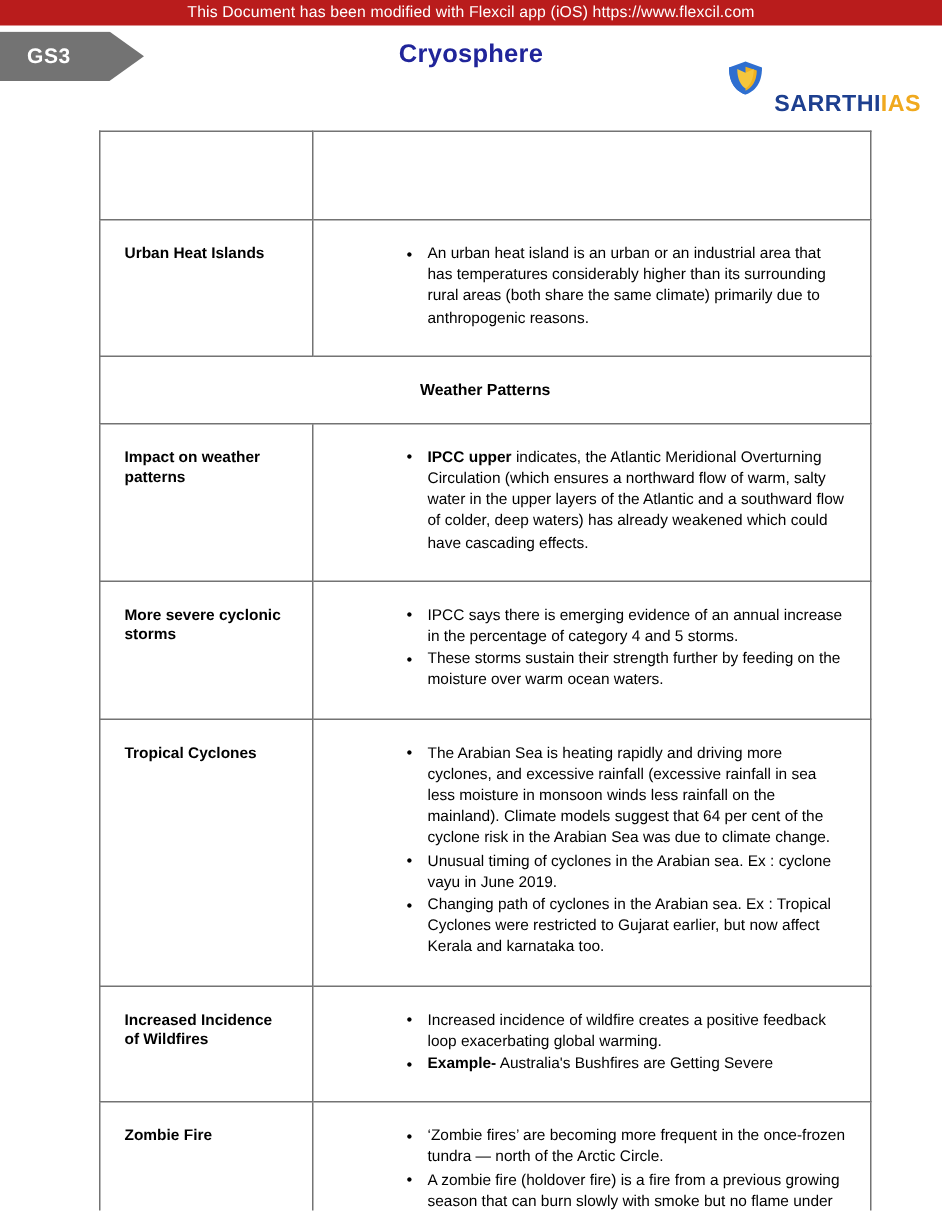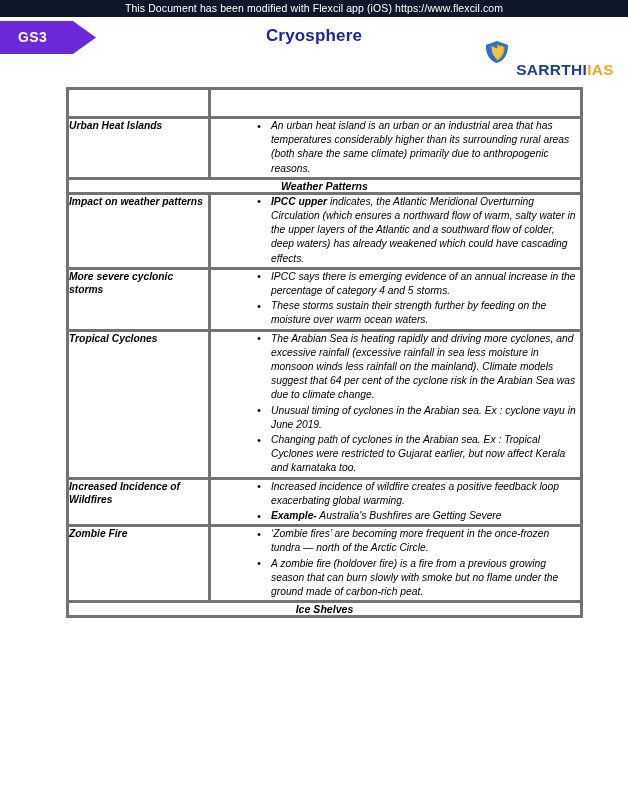--- a/index.html
+++ b/index.html
@@ -15,21 +15,21 @@
     position: relative;
   }
 
   
   .flexcil-banner {
     position: absolute;
     left: 0;
     top: 0;
     width: 628px;
     height: 17px;
-    background: #0f172a;
+    background: #b91c1c;
     color: #ffffff;
     font-size: 10.5px;
     line-height: 17px;
     text-align: center;
     white-space: nowrap;
     letter-spacing: 0.01em;
   }
 
   
   .page-header {
@@ -39,21 +39,21 @@
     width: 628px;
     height: 45px;
   }
 
   .gs-badge {
     position: absolute;
     left: 0;
     top: 4px;
     width: 96px;
     height: 33px;
-    background: #6d28d9;
+    background: #737373;
     color: #ffffff;
     font-size: 14px;
     font-weight: bold;
     line-height: 33px;
     padding-left: 18px;
     box-sizing: border-box;
     letter-spacing: 0.03em;
     -webkit-clip-path: polygon(0 0, 76% 0, 100% 50%, 76% 100%, 0 100%);
     clip-path: polygon(0 0, 76% 0, 100% 50%, 76% 100%, 0 100%);
   }
@@ -98,24 +98,23 @@
     position: absolute;
     left: 66px;
     top: 87px;
     width: 514px;
     border-collapse: collapse;
     table-layout: fixed;
     font-size: 10.3px;
     color: #000000;
   }
   .doc-table td {
-    border: 3px solid #737373;
+    border: 1px solid #737373;
     vertical-align: top;
-    padding: 0;
-    font-style: italic;
+    padding: 16px;
   }
   .col-label { width: 142px; }
   .col-body  { width: 372px; }
 
   .cell-label {
     font-weight: bold;
     padding: 8px 6px 8px 8px;
     line-height: 1.32;
   }
   .cell-label-mid {

